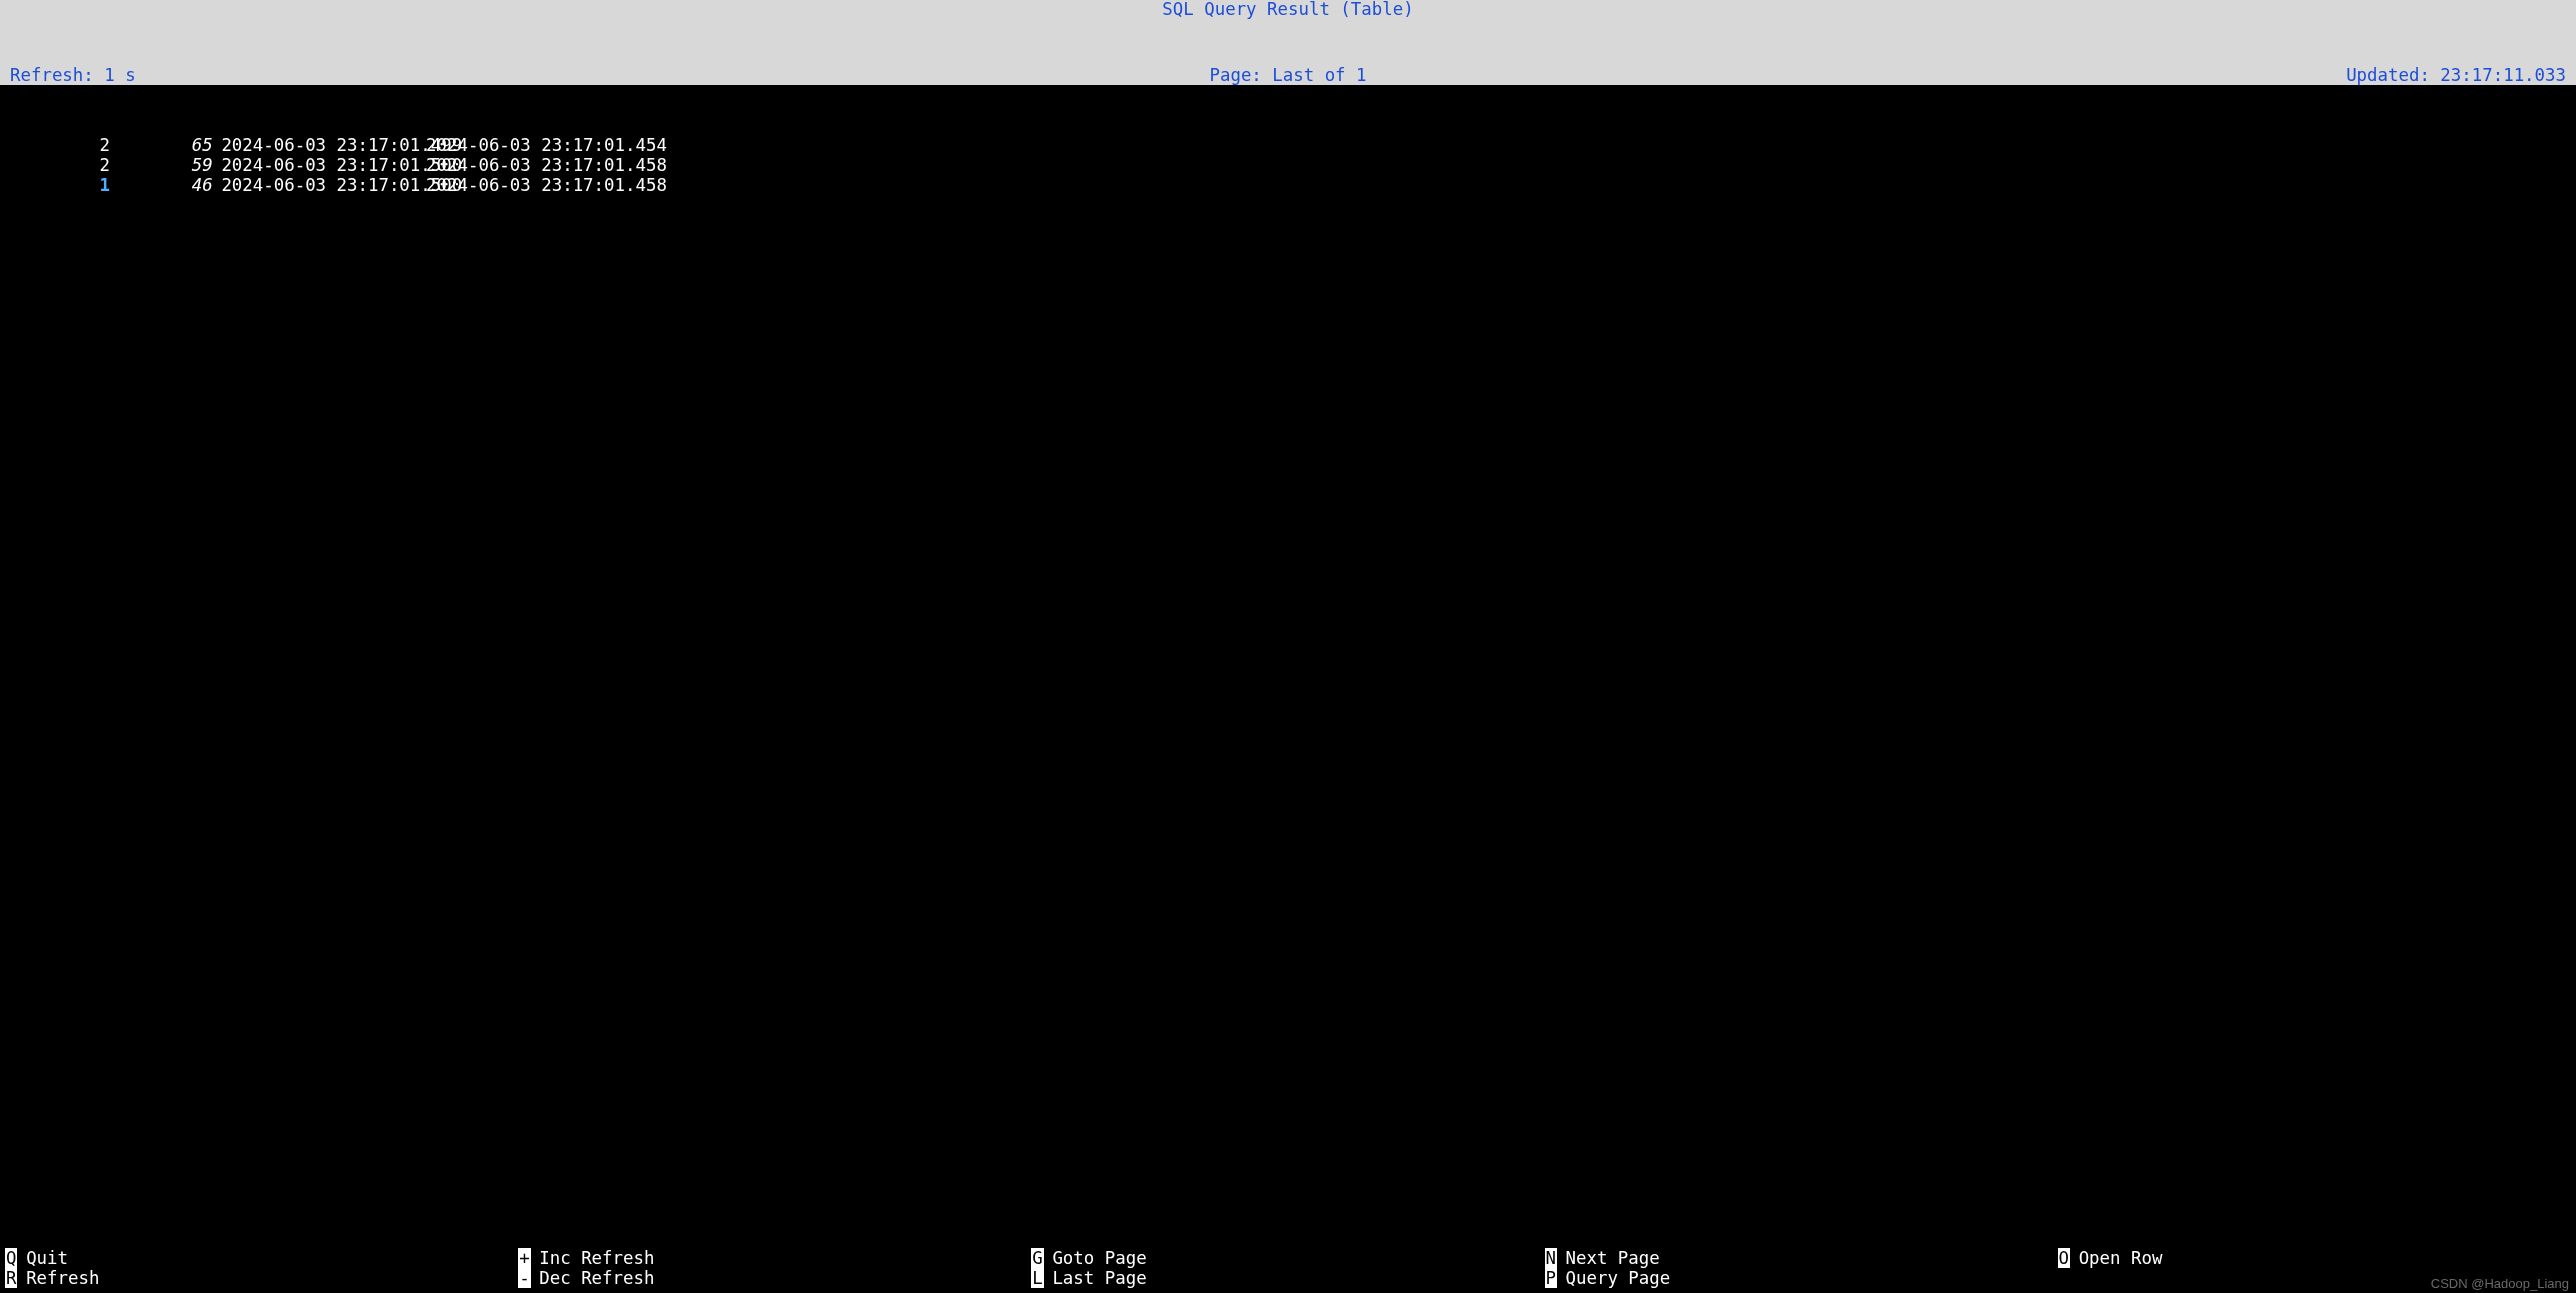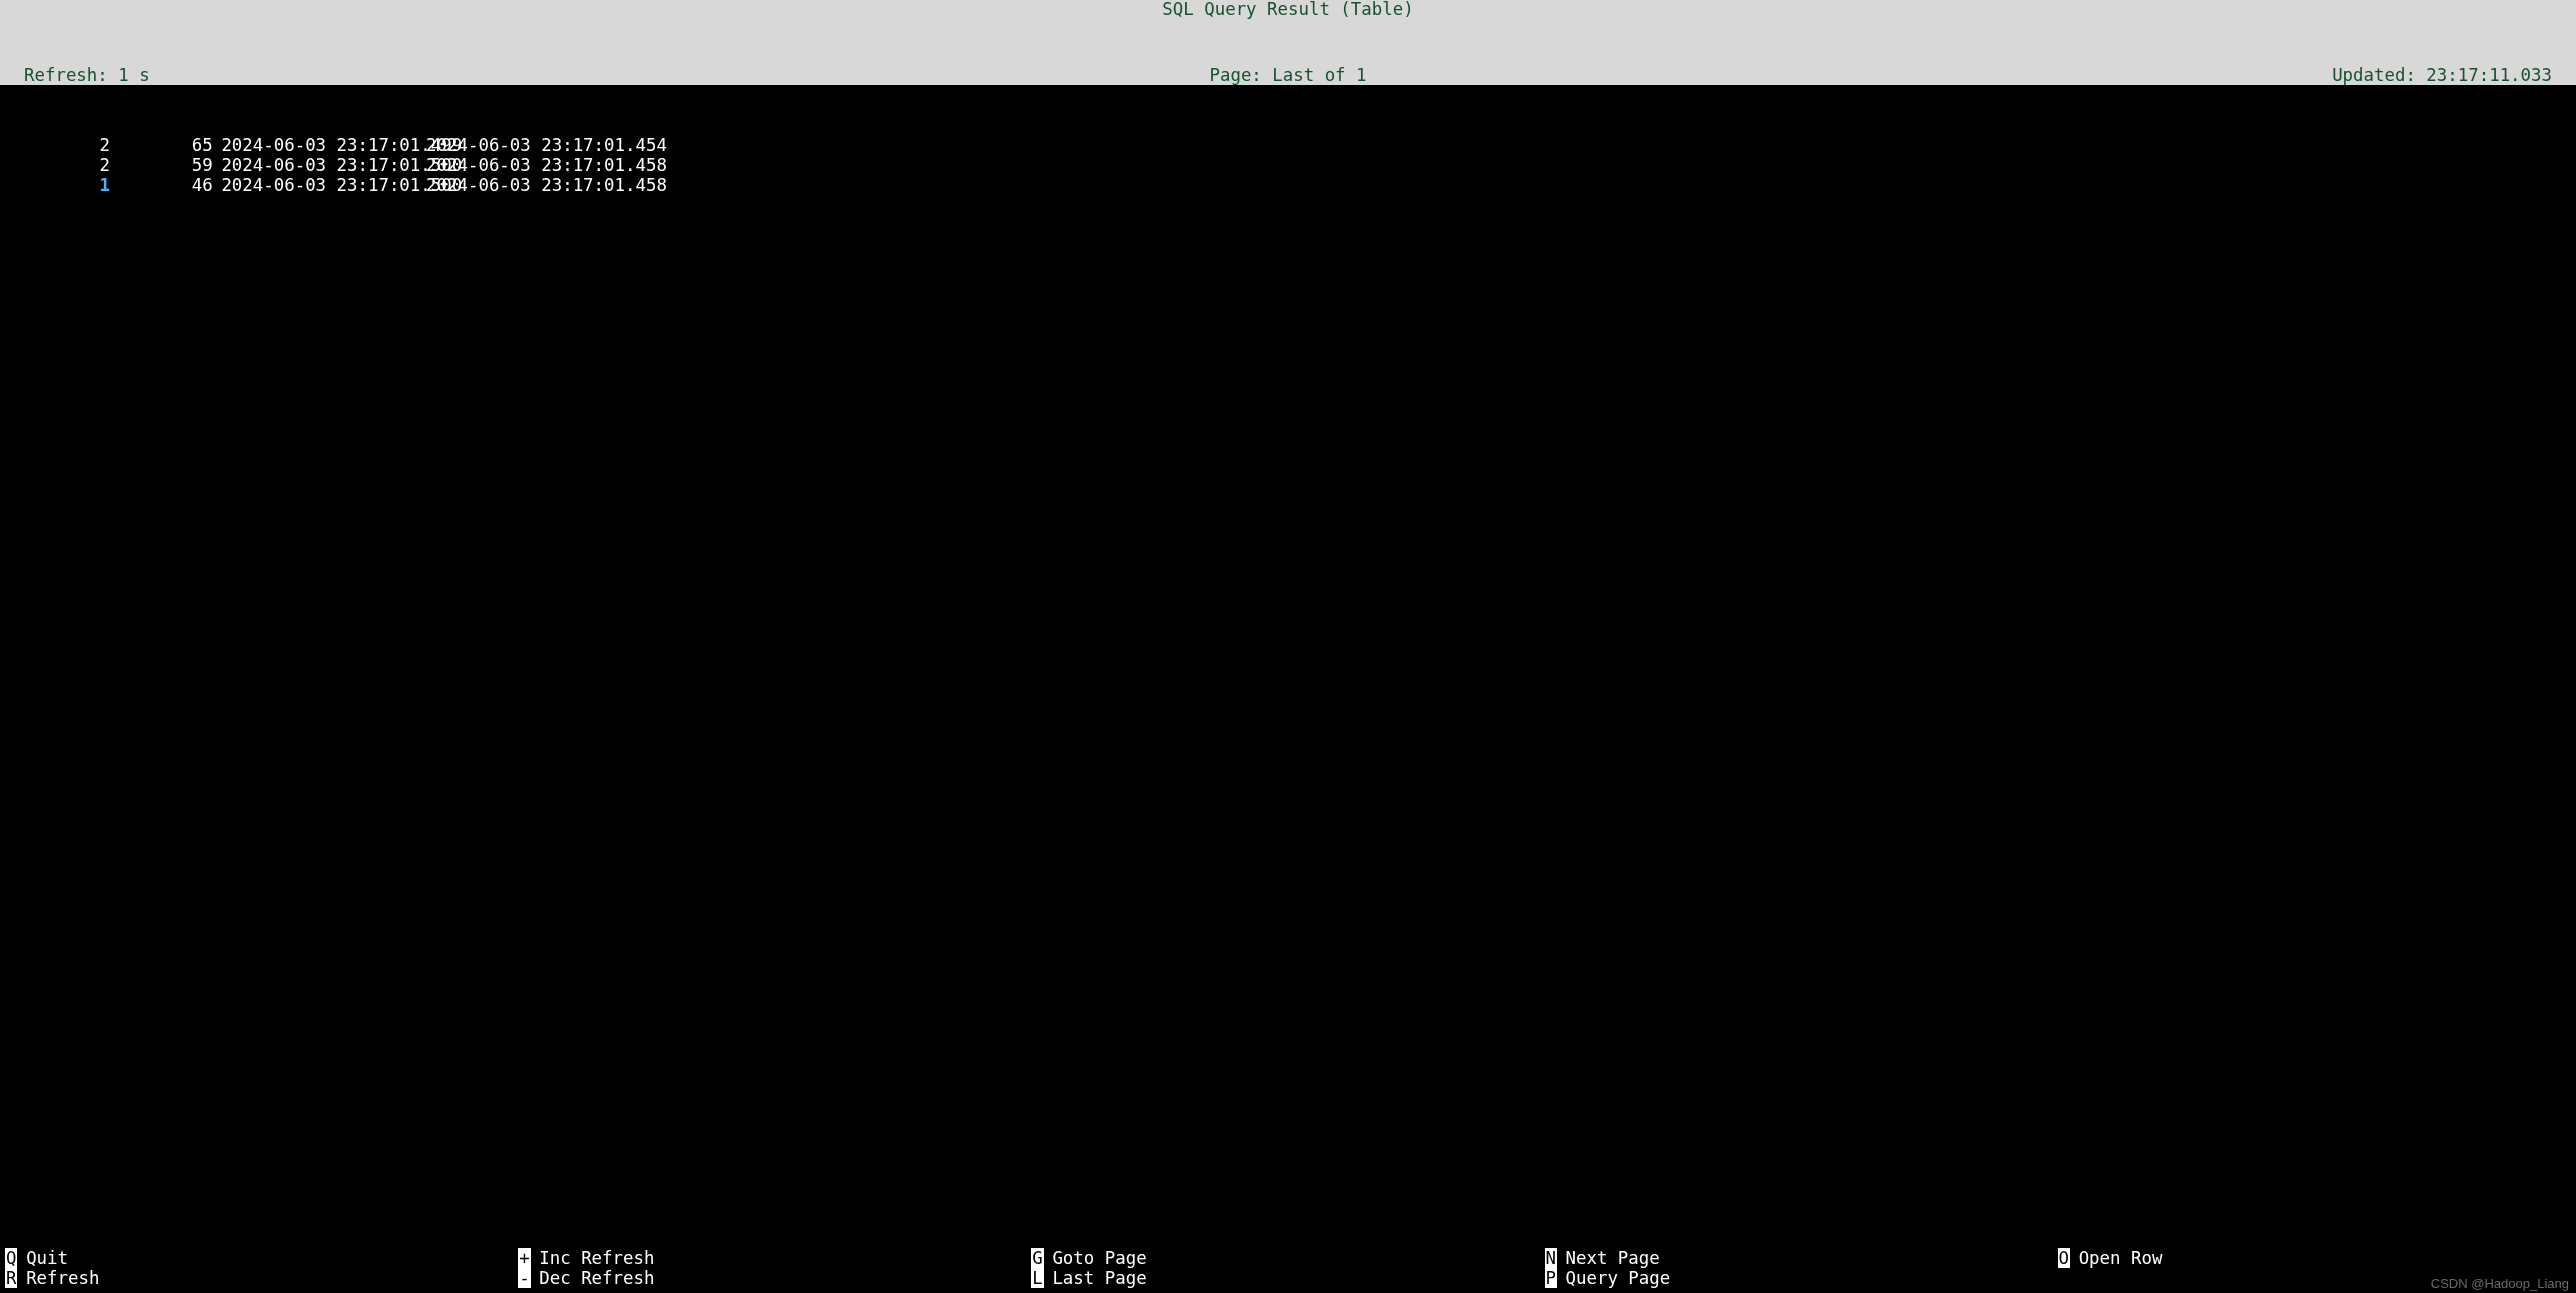--- a/index.html
+++ b/index.html
@@ -12,22 +12,22 @@
       color: #ffffff;
       font-family: "Consolas", "Menlo", "Monaco", monospace;
       font-size: 17.4px;
       width: 2576px;
       height: 1293px;
       position: relative;
       overflow: hidden;
     }
     .header-bar {
       background: #d8d8d8;
-      color: #14532d;
-      padding: 0 24px;
+      color: #1d4ed8;
+      padding: 0 10px;
       line-height: 1.05;
     }
     .header-title {
       text-align: center;
     }
     .header-row2 {
       display: flex;
       justify-content: space-between;
       align-items: baseline;
       margin-top: 48px;
@@ -67,21 +67,21 @@
     .col-et { width: 196px; }
     .gap1 { width: 8.7px; }
     .data-row {
       display: block;
     }
     .dcol {
       display: inline-block;
       text-align: right;
     }
     .dcol-id { width: 103px; }
-    .dcol-vc { width: 94px; }
+    .dcol-vc { width: 94px; font-style: italic; }
     .dcol-pt { width: 196px; }
     .dcol-et { width: 196px; }
     .selected {
       color: #4fb0ff;
       font-weight: bold;
     }
     .footer {
       position: absolute;
       bottom: 0;
       left: 0;

